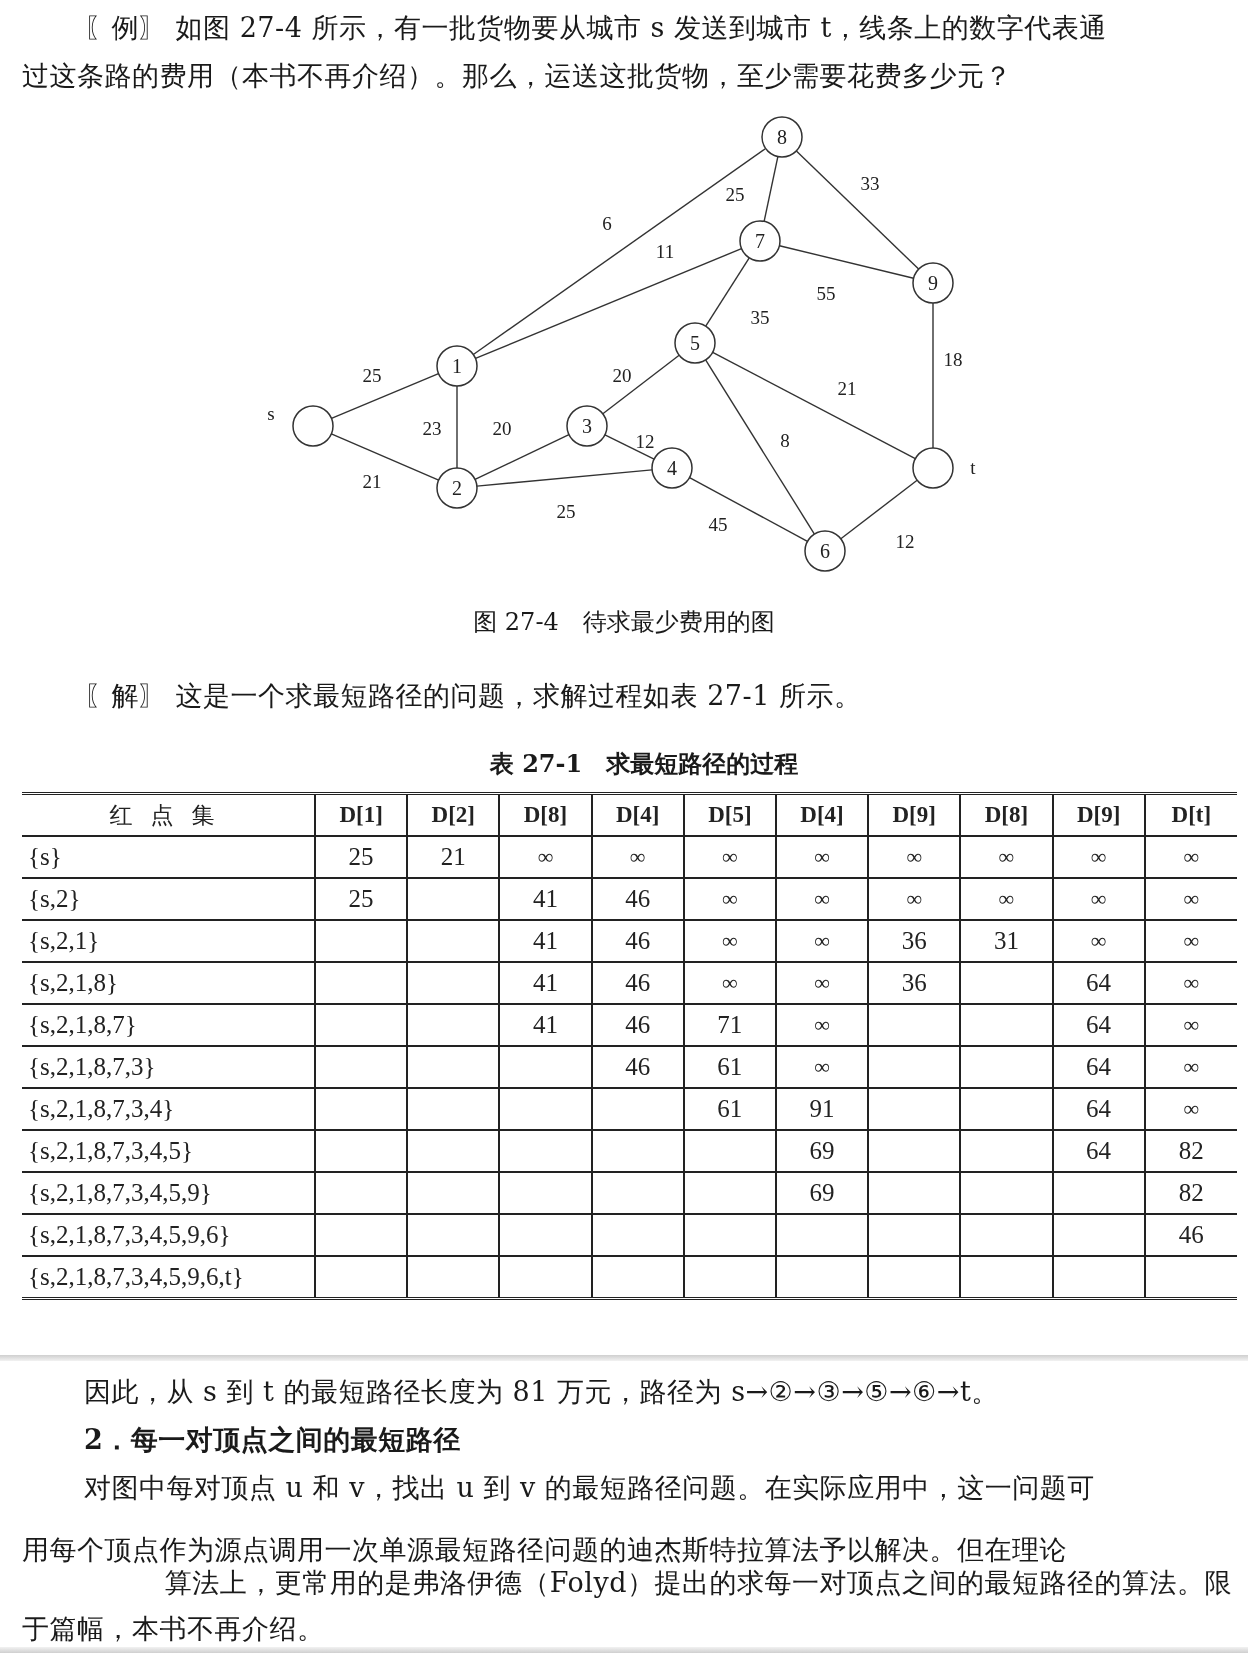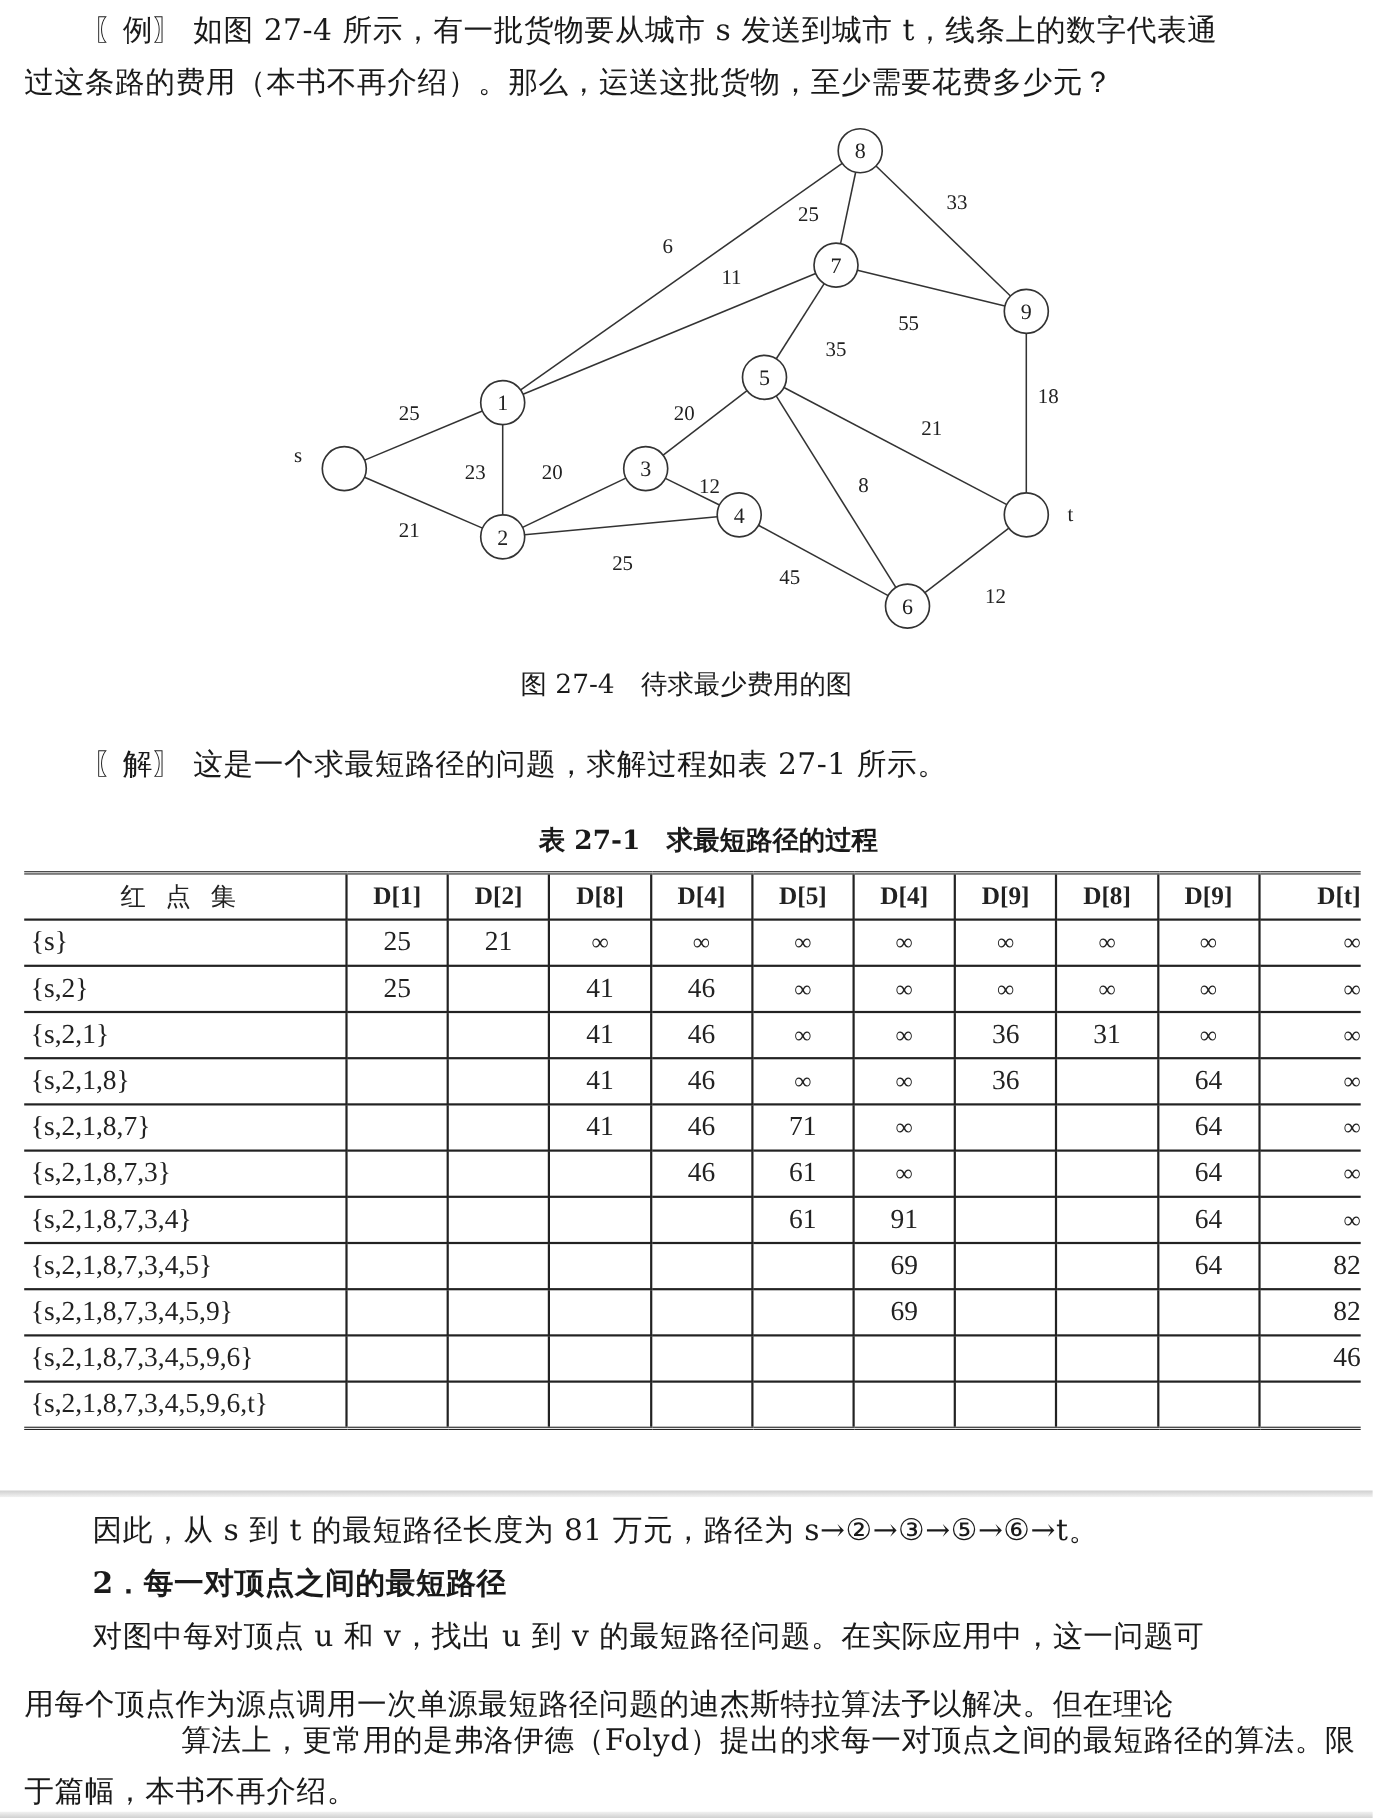--- a/index.html
+++ b/index.html
@@ -27,21 +27,21 @@
       font-family: "Liberation Serif", "DejaVu Serif", serif; font-size: 25px;
     }
     table.steps th, table.steps td {
       height: 40px; border-top: 2px solid #222; border-bottom: 2px solid #222;
       border-left: 2px solid #222; border-right: 2px solid #222;
       text-align: center; padding: 0; color: #222;
     }
     table.steps th { font-weight: bold; font-size: 23px; height: 40px; }
     table.steps th:first-child, table.steps td:first-child { border-left: none; text-align: left; padding-left: 6px; }
     table.steps th:first-child { text-align: center; font-weight: normal; letter-spacing: 18px; }
-    table.steps th:last-child, table.steps td:last-child { border-right: none; text-align: right; }
+    table.steps th:last-child, table.steps td:last-child { border-right: none; }
     table.steps tr:first-child th { border-top: 3px double #222; }
     table.steps tr:last-child td { border-bottom: 3px double #222; }
     td.inf { font-size: 22px; }
     .gray-band {
       position: absolute; left: 0; top: 1355px; width: 1248px; height: 6px;
       background: linear-gradient(#cfcfcf, #f2f2f2);
     }
     .bottom-band {
       position: absolute; left: 0; top: 1647px; width: 1248px; height: 6px;
       background: linear-gradient(#f2f2f2, #cfcfcf);

